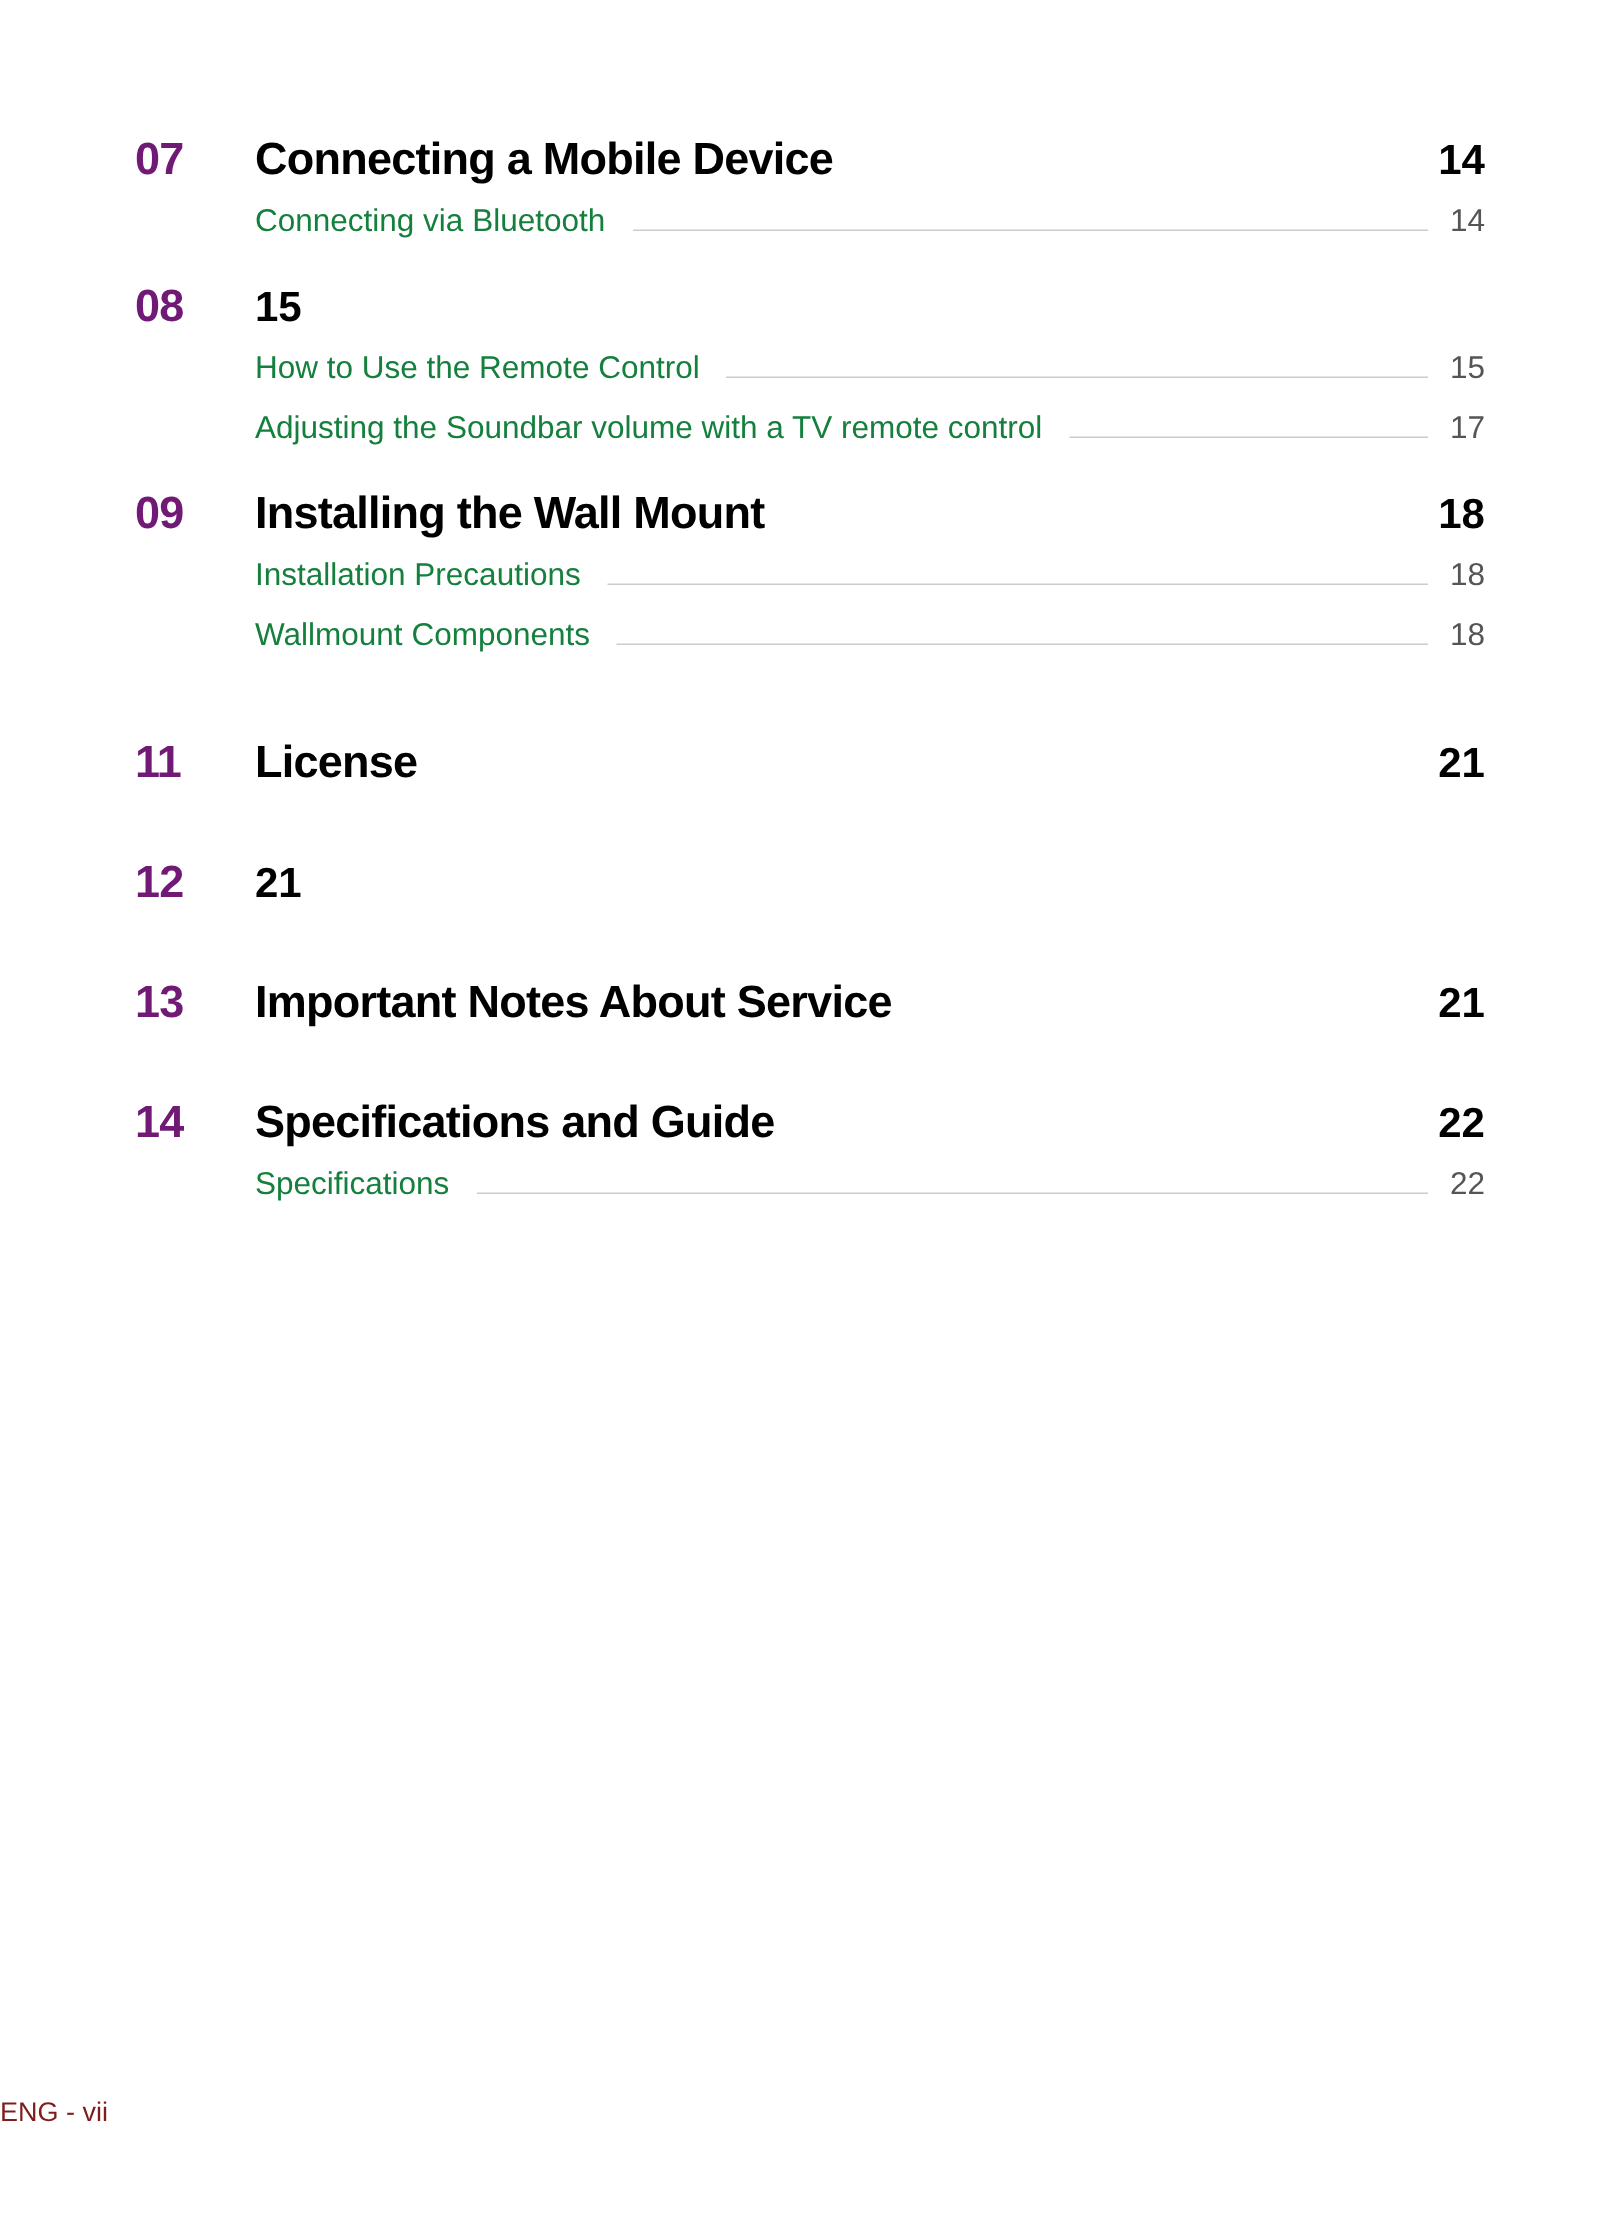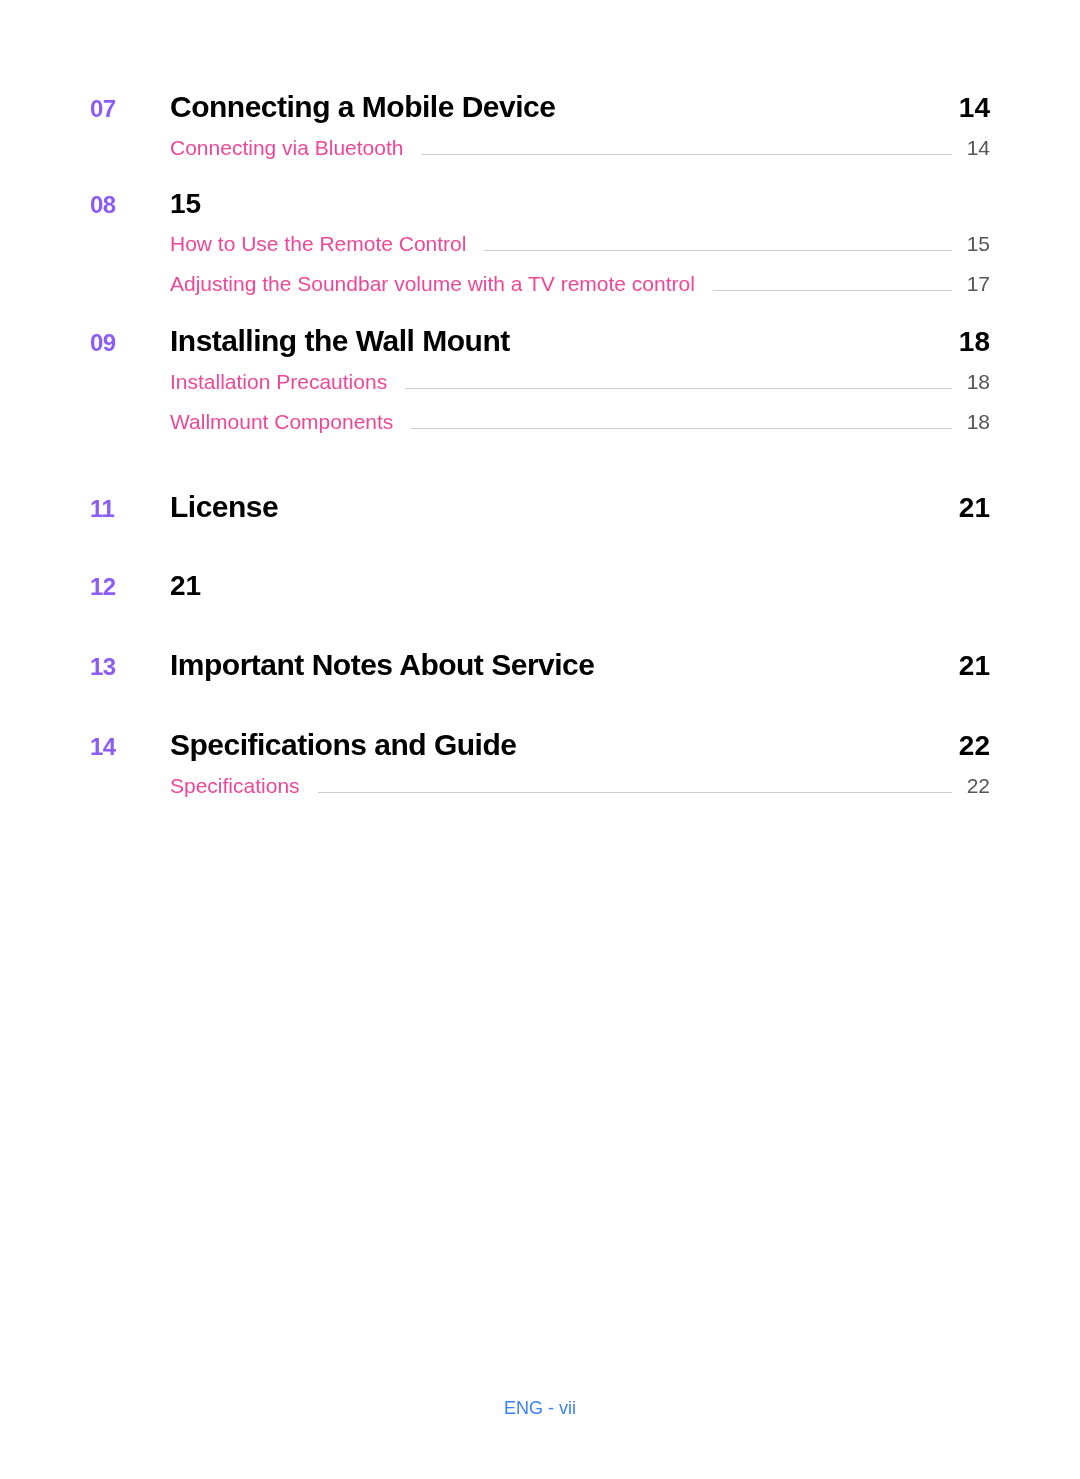--- a/index.html
+++ b/index.html
@@ -21,23 +21,23 @@
     }
     .toc-section {
       display: flex;
       align-items: baseline;
       margin-bottom: 18px;
     }
     .toc-section.with-subs {
       margin-bottom: 12px;
     }
     .section-number {
-      font-size: 24px;
+      font-size: 30px;
       font-weight: 700;
-      color: #8b5cf6;
+      color: #701a75;
       width: 80px;
       flex-shrink: 0;
       letter-spacing: -0.5px;
     }
     .section-title-row {
       flex: 1;
       display: flex;
       align-items: baseline;
       justify-content: space-between;
       gap: 40px;
@@ -61,44 +61,43 @@
       display: flex;
       align-items: baseline;
       margin-bottom: 16px;
     }
     .toc-sub:last-child {
       margin-bottom: 0;
     }
     .sub-title {
       font-size: 21px;
       font-weight: 400;
-      color: #ec4899;
+      color: #15803d;
       white-space: nowrap;
     }
     .sub-leader {
       flex: 1;
       border-bottom: 1px solid #ccc;
       margin: 0 12px 4px 18px;
       min-width: 40px;
     }
     .sub-page {
       font-size: 21px;
       font-weight: 400;
       color: #555;
       min-width: 26px;
       text-align: right;
     }
     .page-footer {
       position: absolute;
       bottom: 60px;
       left: 0;
       right: 0;
-      text-align: center;
       font-size: 18px;
-      color: #3b82f6;
+      color: #7f1d1d;
     }
     .section-gap-small {
       height: 28px;
     }
   </style>
 </head>
 <body>
 
 <div class="toc-container">
 

